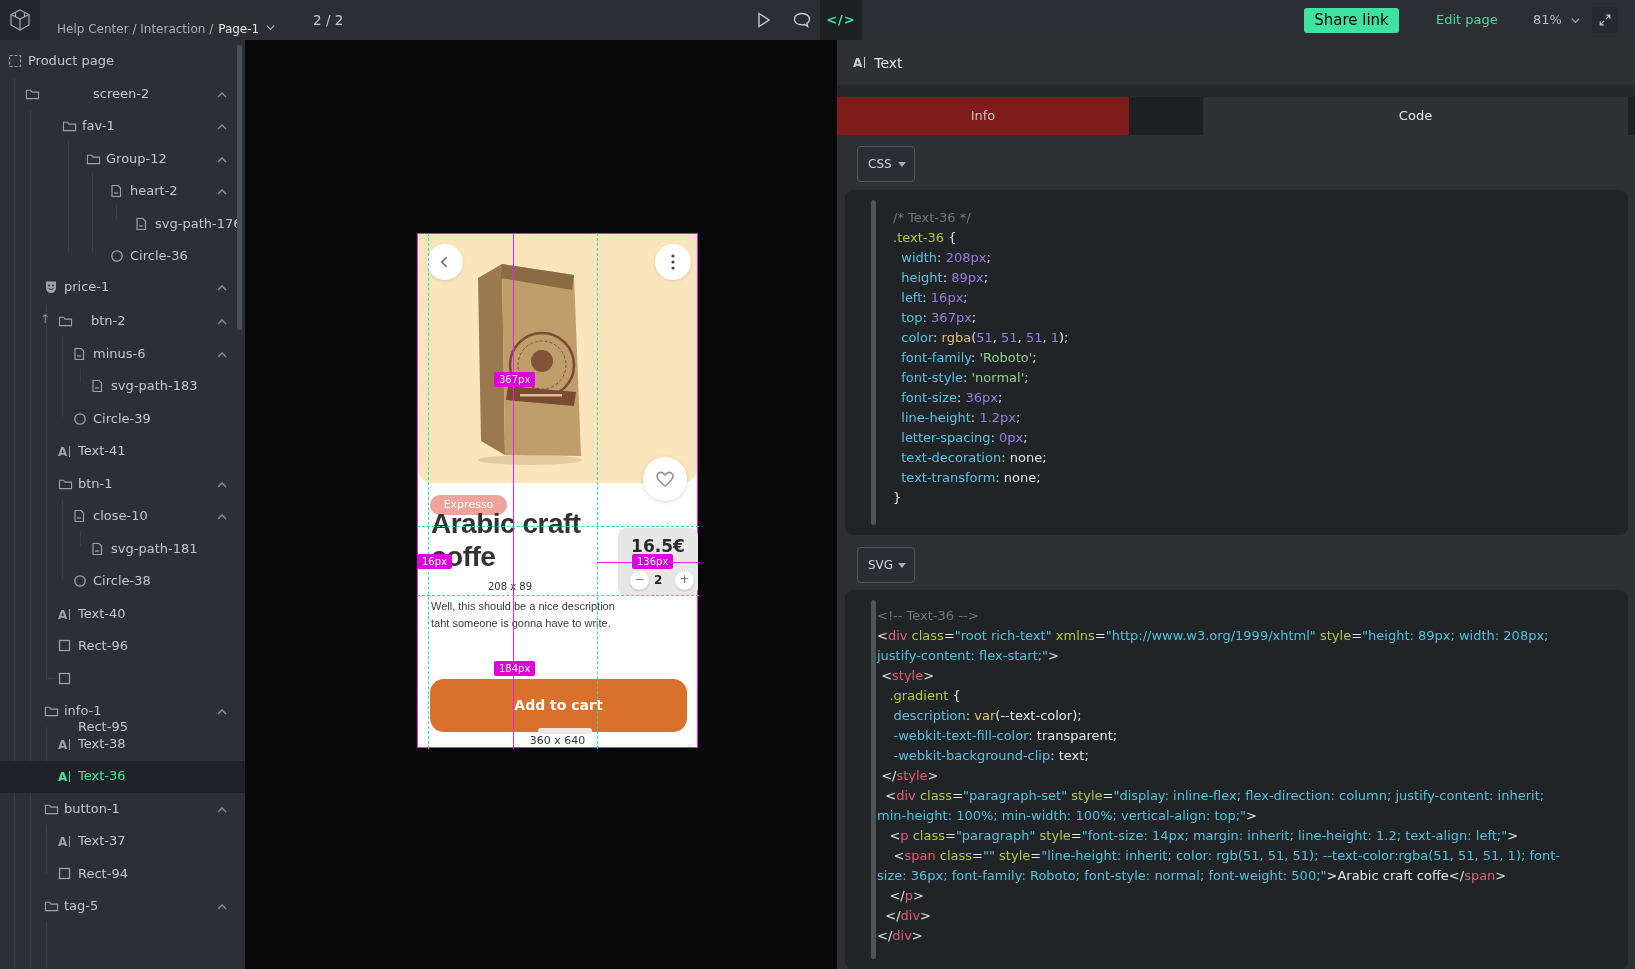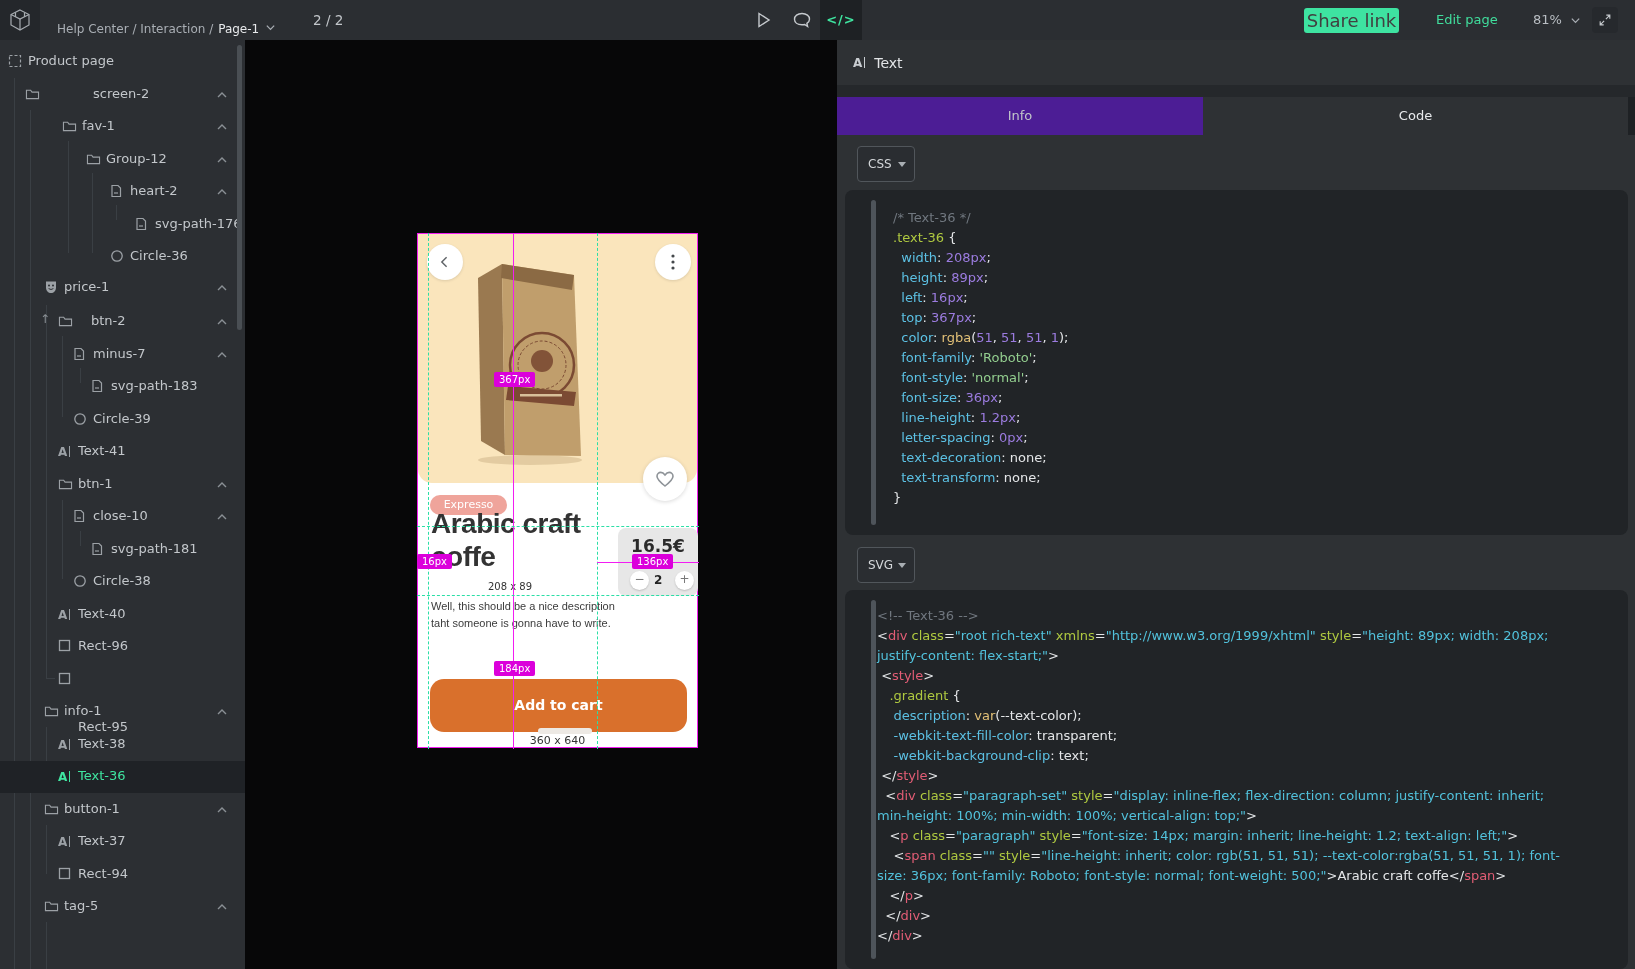--- a/index.html
+++ b/index.html
@@ -9,21 +9,21 @@
   #topbar{position:absolute;left:0;top:0;width:1635px;height:40px;background:#2B2E32;z-index:9;}
   #logo{position:absolute;left:0;top:0;width:40px;height:40px;background:#24272B;display:flex;align-items:center;justify-content:center;}
   #breadcrumb{position:absolute;left:57px;top:9px;height:40px;line-height:40px;font-size:12px;color:#A9AEB4;white-space:nowrap;}
   #breadcrumb .page{color:#E8EAEC;margin-left:5px;}
   #crumb-chev{display:inline-block;margin-left:6px;}
   #pagecount{position:absolute;left:313px;top:0;height:40px;line-height:40px;font-size:13.5px;color:#C3C7CB;}
   .tb-icon{position:absolute;top:10px;width:20px;height:20px;}
   #codebtn{position:absolute;left:820px;top:0;width:42px;height:40px;background:#1E2124;color:#3FE5A0;
     font-size:13px;font-weight:bold;text-align:center;line-height:40px;letter-spacing:1px;}
   #sharebtn{position:absolute;left:1304px;top:8px;width:95px;height:25px;background:#3EE3A1;border-radius:3px;
-    color:#404040;font-size:18px;text-align:center;line-height:25px;}
+    color:#000000;font-size:15px;text-align:center;line-height:25px;}
   #editpage{position:absolute;left:1436px;top:0;height:40px;line-height:40px;color:#40DE9D;font-size:13px;}
   #zoomctl{position:absolute;left:1533px;top:0;height:40px;line-height:40px;color:#B9BEC3;font-size:13px;}
   #fsbtn{position:absolute;left:1592px;top:7px;width:26px;height:26px;background:#26292D;border-radius:4px;
     display:flex;align-items:center;justify-content:center;}
   
   #sidebar{position:absolute;left:0;top:40px;width:245px;height:929px;background:#2C2F33;overflow:hidden;}
   .tree-guide{position:absolute;width:1px;background:#3A3F44;}
   .tree-stub{position:absolute;height:1px;background:#3A3F44;}
   .tree-row{position:absolute;left:0;width:245px;height:32px;font-size:13px;color:#C3C7CB;}
   .tree-row.sel{background:#1F2226;color:#3FE5A0;}
@@ -72,21 +72,21 @@
   .g-teal-h{border-top:1px dashed #2BDFA6;}
   .m-label{position:absolute;z-index:5;background:#DB00DB;color:#fff;font-size:10px;padding:2px 5px;border-radius:2px;white-space:nowrap;}
   
   #panel{position:absolute;left:837px;top:40px;width:798px;height:929px;background:#2E3134;}
   #p-header{position:absolute;left:0;top:0;width:100%;height:45px;display:flex;align-items:center;padding-left:16px;
     color:#E3E5E7;font-size:14px;gap:9px;}
   #p-header .txt-icon{color:#C9CDD1;}
   #p-divider{position:absolute;left:0;top:45px;width:100%;height:12px;background:#25282B;}
   #tabs{position:absolute;left:0;top:57px;width:100%;height:38px;background:#1E2124;}
   .tab{position:absolute;top:0;height:38px;text-align:center;line-height:38px;font-size:13px;}
-  #tab-info{left:0;width:366px;background:#4c1d95;color:#C2C6CA;}
+  #tab-info{left:0;width:292px;background:#7f1d1d;color:#C2C6CA;}
   #tab-code{left:366px;width:425px;background:#2E3134;color:#E8EAEC;}
   .code-select{position:absolute;left:20px;width:58px;height:36px;border:1px solid #51565B;border-radius:4px;
     background:#2A2D31;color:#D5D8DB;font-size:12px;line-height:34px;padding-left:10px;}
   .code-select .sel-chev{position:absolute;right:8px;top:15px;width:0;height:0;
     border-left:4px solid transparent;border-right:4px solid transparent;border-top:5px solid #A9AEB3;}
   .code-block{position:absolute;left:8px;width:783px;background:#212427;border-radius:8px;overflow:hidden;}
   .code-block .mini-scroll{position:absolute;left:26px;top:10px;width:5px;height:calc(100% - 20px);background:#4E545A;border-radius:3px;}
   #css-code{top:150px;height:345px;padding:18px 20px 0 48px;}
   #svg-code{top:550px;height:379px;padding:16px 20px 0 32px;}
   .code-line{white-space:pre;font-size:13px;line-height:20px;font-family:"DejaVu Sans",sans-serif;}
@@ -262,21 +262,21 @@
           </svg>
         </span>
       </div>
       <div class="tree-row" style="top: 298.5px;">
         <span class="t-icon" style="left: 73px;">
           <svg width="12" height="14" viewBox="0 0 12 14" fill="none" stroke="currentColor" stroke-width="1.2">
             <path d="M2 1.5 h6 l2.5 2.5 v8.5 h-8.5 z"></path>
             <line x1="4" y1="9" x2="8" y2="9"></line>
           </svg>
         </span>
-        <span class="t-label" style="left: 93px;">minus-7</span>
+        <span class="t-label" style="left: 93px;">minus-6</span>
         <span class="t-chev">
           <svg width="12" height="12" viewBox="0 0 12 12" fill="none" stroke="#8A9095" stroke-width="1.4">
             <polyline points="2,8 6,4 10,8"></polyline>
           </svg>
         </span>
       </div>
       <div class="tree-row" style="top: 331px;">
         <span class="t-icon" style="left: 91px;">
           <svg width="12" height="14" viewBox="0 0 12 14" fill="none" stroke="currentColor" stroke-width="1.2">
             <path d="M2 1.5 h6 l2.5 2.5 v8.5 h-8.5 z"></path>

